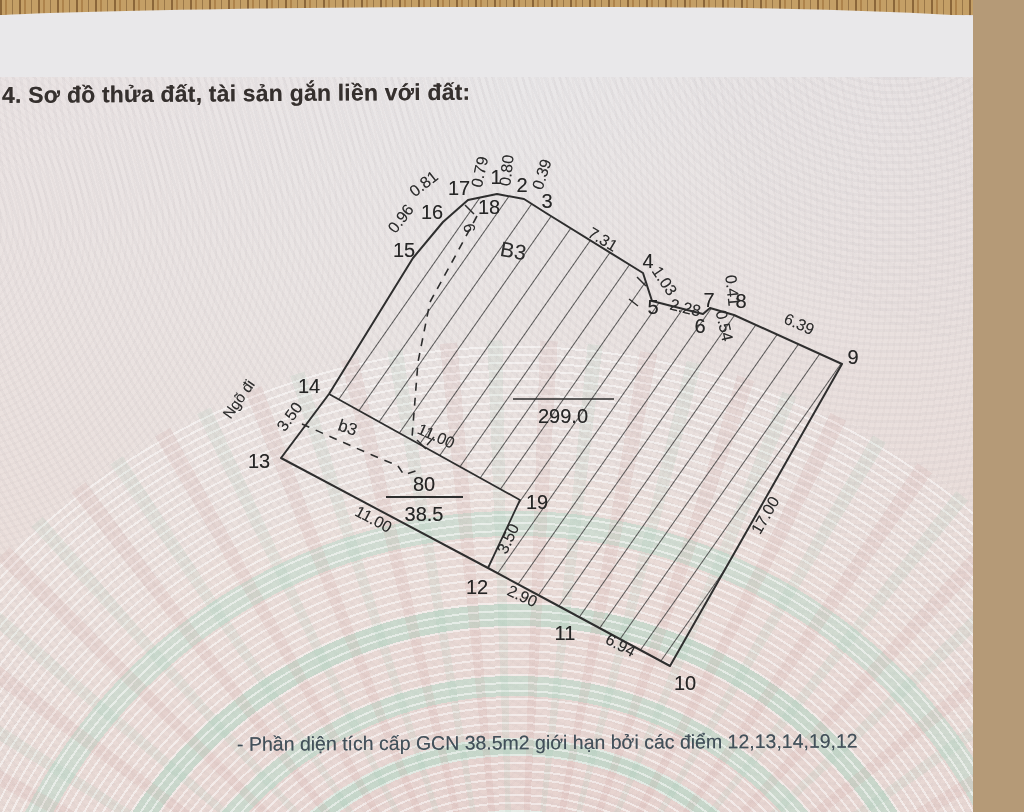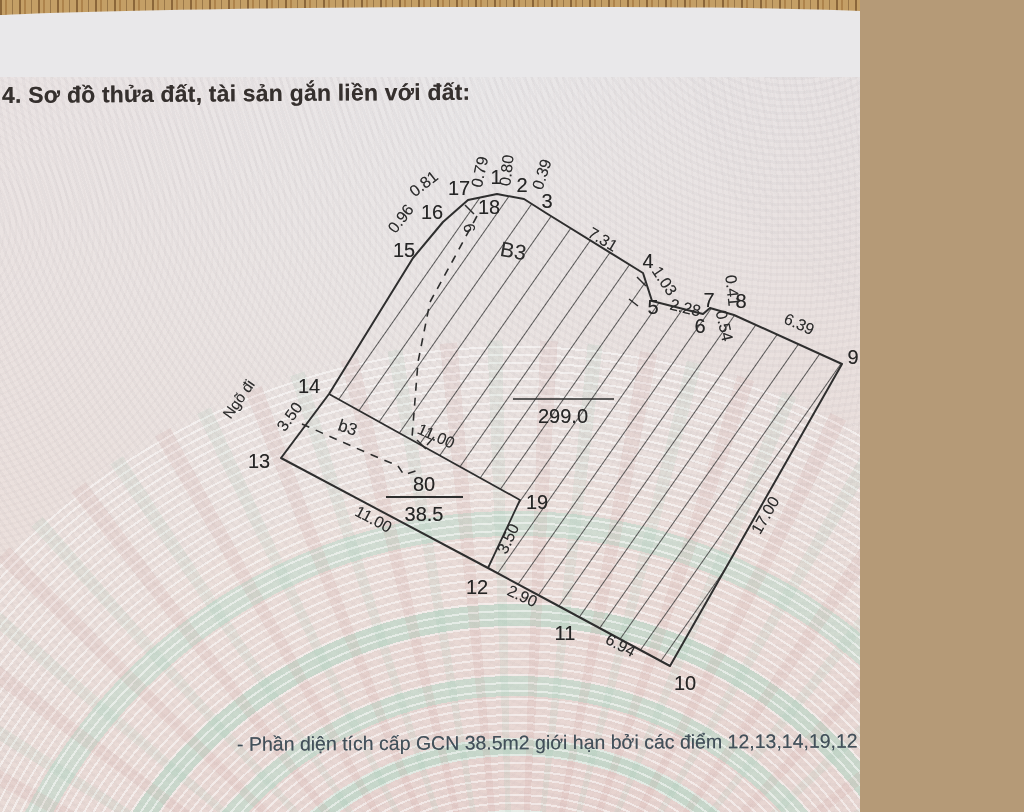--- a/index.html
+++ b/index.html
@@ -1,17 +1,17 @@
 <!DOCTYPE html>
 <html><head>
 <meta charset="utf-8">
 <style>
   html,body{margin:0;padding:0;}
   body{width:1024px;height:812px;overflow:hidden;font-family:"Liberation Sans",sans-serif;background:#b59a77;}
-  .photo{position:absolute;inset:0;width:860px;height:812px;overflow:hidden;
+  .photo{position:absolute;inset:0;width:973px;height:812px;overflow:hidden;
     background:linear-gradient(180deg,#e9e8ea 0%,#eae5e4 38%,#ebe0dc 72%,#e9dcd8 100%);}
   
   .wood{position:absolute;top:0;left:0;width:1024px;height:15px;
     background:#c49f66;
     background-image:repeating-linear-gradient(90deg,rgba(92,56,22,.55) 0 2px,rgba(0,0,0,0) 2px 5px,rgba(146,98,44,.45) 5px 7px,rgba(0,0,0,0) 7px 12px,rgba(74,44,16,.35) 12px 13px,rgba(0,0,0,0) 13px 19px);}
   .paper-top{position:absolute;top:7px;left:-70px;width:1180px;height:70px;background:#e9e8ea;
     border-radius:48% 42% 0 0 / 16px 30px 0 0;}
   
   .moire{position:absolute;inset:0;
     background:

